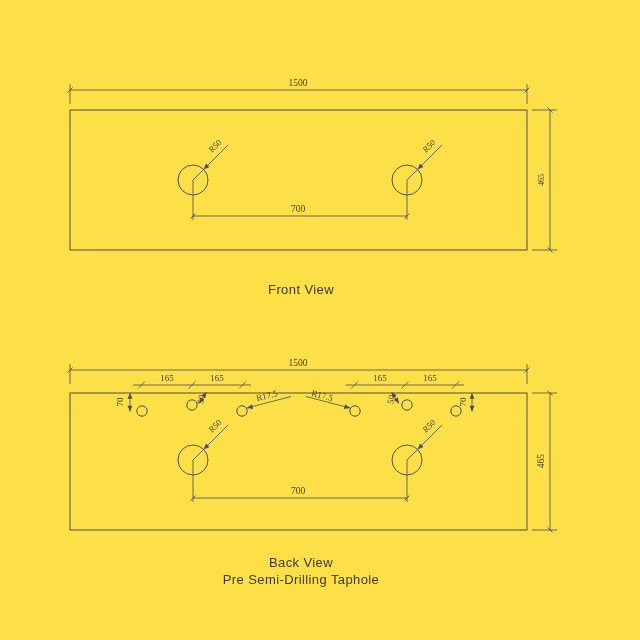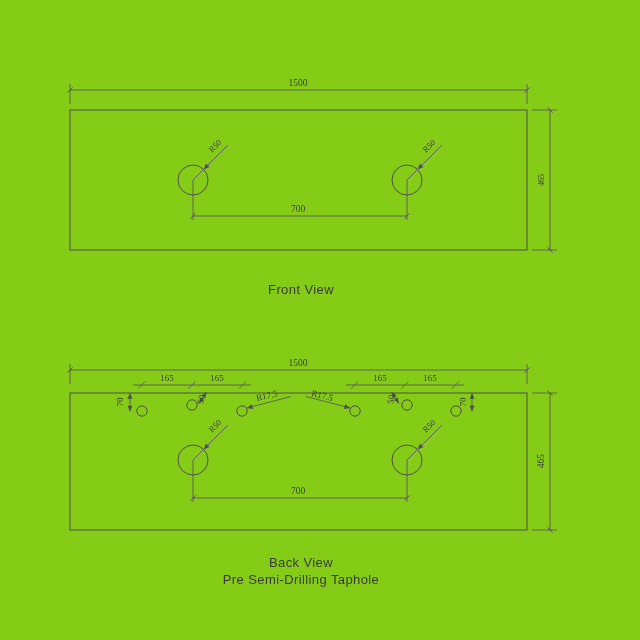--- a/index.html
+++ b/index.html
@@ -1,16 +1,16 @@
 <!DOCTYPE html>
 <html><head>
 <meta charset="utf-8">
 <style>
   html,body{margin:0;padding:0;background:#fff;}
-  .canvas{position:relative;width:640px;height:640px;background:#84cc16;overflow:hidden;
+  .canvas{position:relative;width:640px;height:640px;background:#fde047;overflow:hidden;
           font-family:"Liberation Sans",sans-serif;}
   svg{position:absolute;left:0;top:0;}
   .draw{stroke:#4f4f4f;stroke-width:1;fill:none;}
   .thin{stroke:#5a5a5a;stroke-width:0.9;fill:none;}
   .dimtxt{font-family:"Liberation Serif",serif;fill:#3d3d3d;}
   .titletxt{font-family:"Liberation Sans",sans-serif;fill:#3a3a3a;letter-spacing:0.4px;}
 </style>
 </head>
 <body>
 

